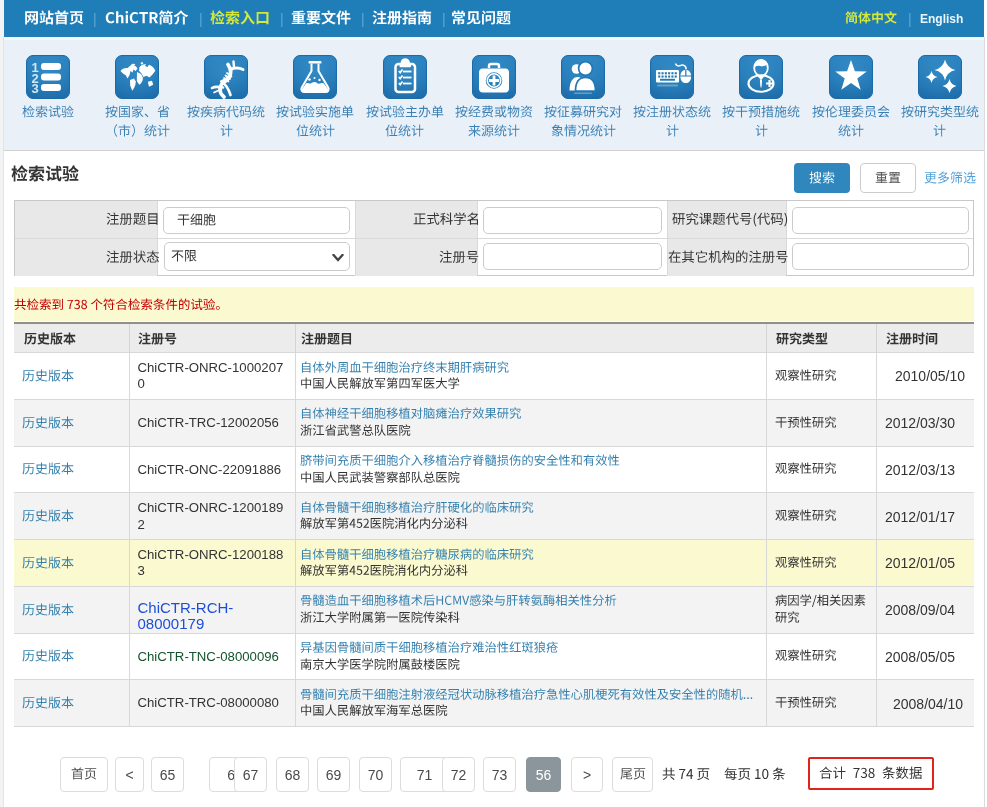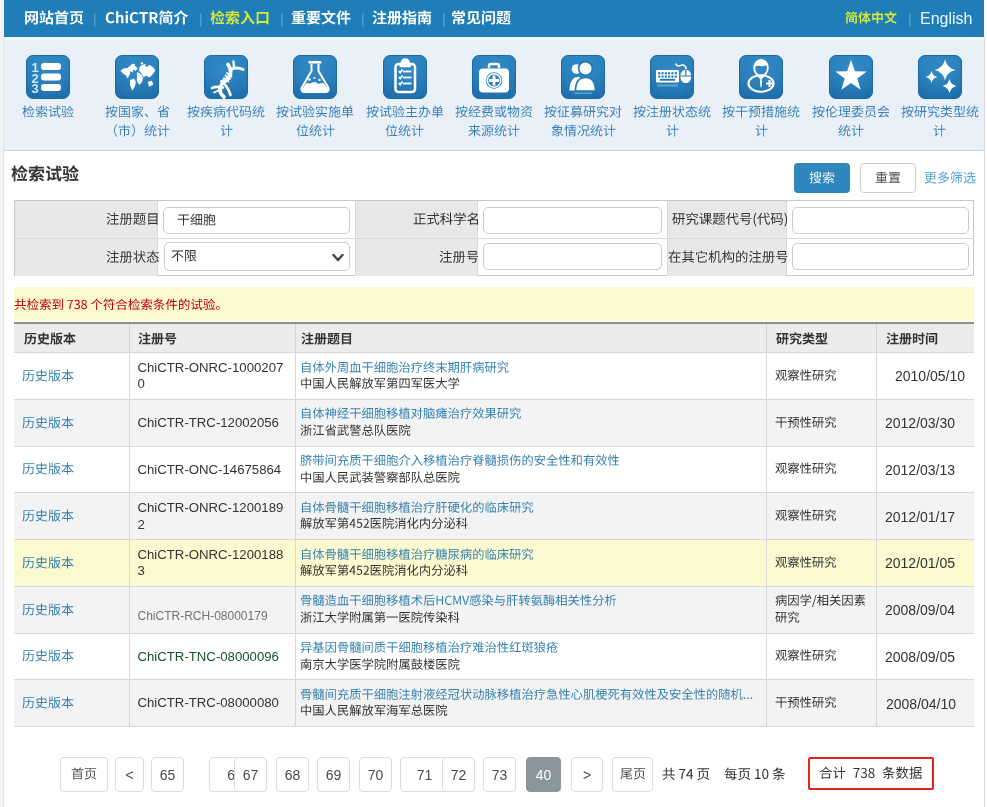--- a/index.html
+++ b/index.html
@@ -105,21 +105,21 @@
     <div class="navitem" style="left:845px">
       <svg class="t" width="52" height="15">
         <g transform="translate(0,11.44) scale(0.13,-0.13)" fill="#d6e93b">
           <use href="#gb7B80" x="0"></use>
           <use href="#gb4F53" x="100"></use>
           <use href="#gb4E2D" x="200"></use>
           <use href="#gb6587" x="300"></use>
         </g>
       </svg>
     </div>
-    <div class="navitem" style="left:920px;color:#eaf7fd;font-size:16px;font-weight:normal">English</div>
+    <div class="navitem" style="left:920px;color:#eaf7fd;font-size:12px;font-weight:bold">English</div>
     <div class="abs" style="left:4px;top:37px;width:980px;height:114px;background:#e9f0f7;border-top:3px solid #f2f9fd;border-bottom:1px solid #d2d2d2"></div>
     <div class="icongrp" style="left:2.8px">
       <svg width="44" height="44" viewBox="0 0 44 44">
         <rect x="0.5" y="0.5" width="43" height="43" rx="6.5" fill="url(#ig)" stroke="#1d6ba6" stroke-width="1"></rect>
         <rect x="1.5" y="1.5" width="41" height="41" rx="6" fill="url(#ih)"></rect>
         <text x="9" y="17" font-family="Liberation Sans,sans-serif" font-size="13" font-weight="bold" fill="#cde7f6" text-anchor="middle">1</text>
         <text x="9" y="27.5" font-family="Liberation Sans,sans-serif" font-size="13" font-weight="bold" fill="#cde7f6" text-anchor="middle">2</text>
         <text x="9" y="38" font-family="Liberation Sans,sans-serif" font-size="13" font-weight="bold" fill="#cde7f6" text-anchor="middle">3</text>
         <rect x="15" y="8" width="20" height="7" rx="3" fill="#ffffff"></rect>
         <rect x="15" y="18.5" width="20" height="7" rx="3" fill="#ffffff"></rect>
@@ -827,21 +827,21 @@
     <div class="abs" style="left:21.5px;top:462.4px">
       <svg class="t" width="52" height="15">
         <g transform="translate(0,11.44) scale(0.13,-0.13)" fill="#3380ae">
           <use href="#gr5386" x="0"></use>
           <use href="#gr53F2" x="100"></use>
           <use href="#gr7248" x="200"></use>
           <use href="#gr672C" x="300"></use>
         </g>
       </svg>
     </div>
-    <div class="abs" style="left:128.5px;top:446.5px;width:166.5px;height:46.8px;display:flex;flex-direction:column;justify-content:center;font-size:13.2px;color:#333;line-height:16.5px;padding-left:9px">ChiCTR-ONC-14675864</div>
+    <div class="abs" style="left:128.5px;top:446.5px;width:166.5px;height:46.8px;display:flex;flex-direction:column;justify-content:center;font-size:13.2px;color:#333;line-height:16.5px;padding-left:9px">ChiCTR-ONC-22091886</div>
     <div class="cell" style="left:295.0px;top:446.5px;width:471.0px;height:46.8px;padding-left:5px">
       <svg class="t" width="320" height="15">
         <g transform="translate(0,10.82) scale(0.12300000000000001,-0.12300000000000001)" fill="#3380ae">
           <use href="#gr8110" x="0"></use>
           <use href="#gr5E26" x="100"></use>
           <use href="#gr95F4" x="200"></use>
           <use href="#gr5145" x="300"></use>
           <use href="#gr8D28" x="400"></use>
           <use href="#gr5E72" x="500"></use>
           <use href="#gr7EC6" x="600"></use>
@@ -1051,21 +1051,21 @@
     <div class="abs" style="left:21.5px;top:602.6px">
       <svg class="t" width="52" height="15">
         <g transform="translate(0,11.44) scale(0.13,-0.13)" fill="#3380ae">
           <use href="#gr5386" x="0"></use>
           <use href="#gr53F2" x="100"></use>
           <use href="#gr7248" x="200"></use>
           <use href="#gr672C" x="300"></use>
         </g>
       </svg>
     </div>
-    <div class="abs" style="left:128.5px;top:586.8px;width:166.5px;height:59px;display:flex;flex-direction:column;justify-content:center;font-size:12px;color:#737373;line-height:16.5px;padding-left:9px">ChiCTR-RCH-08000179</div>
+    <div class="abs" style="left:128.5px;top:586.8px;width:166.5px;height:59px;display:flex;flex-direction:column;justify-content:center;font-size:15px;color:#1d4ed8;line-height:16.5px;padding-left:9px">ChiCTR-RCH-08000179</div>
     <div class="cell" style="left:295.0px;top:586.8px;width:471.0px;height:46.8px;padding-left:5px">
       <svg class="t" width="317" height="15">
         <g transform="translate(0,10.82) scale(0.12300000000000001,-0.12300000000000001)" fill="#3380ae">
           <use href="#gr9AA8" x="0"></use>
           <use href="#gr9AD3" x="100"></use>
           <use href="#gr9020" x="200"></use>
           <use href="#gr8840" x="300"></use>
           <use href="#gr5E72" x="400"></use>
           <use href="#gr7EC6" x="500"></use>
           <use href="#gr80DE" x="600"></use>
@@ -1197,21 +1197,21 @@
       <svg class="t" width="62" height="15">
         <g transform="translate(0,10.82) scale(0.12300000000000001,-0.12300000000000001)" fill="#333333">
           <use href="#gr89C2" x="0"></use>
           <use href="#gr5BDF" x="100"></use>
           <use href="#gr6027" x="200"></use>
           <use href="#gr7814" x="300"></use>
           <use href="#gr7A76" x="400"></use>
         </g>
       </svg>
     </div>
-    <div class="cell" style="left:876.0px;top:633.5px;width:98.0px;height:46.8px;padding-left:9px;font-size:14px;color:#333">2008/09/05</div>
+    <div class="cell" style="left:876.0px;top:633.5px;width:98.0px;height:46.8px;padding-left:9px;font-size:14px;color:#333">2008/05/05</div>
     <div class="abs" style="left:14px;top:680.2px;width:960px;height:46.8px;background:#f3f3f3;border-bottom:1px solid #d8d8d8"></div>
     <div class="abs" style="left:128.5px;top:680.2px;width:1px;height:46.8px;background:#d8d8d8"></div>
     <div class="abs" style="left:295.0px;top:680.2px;width:1px;height:46.8px;background:#d8d8d8"></div>
     <div class="abs" style="left:766.0px;top:680.2px;width:1px;height:46.8px;background:#d8d8d8"></div>
     <div class="abs" style="left:876.0px;top:680.2px;width:1px;height:46.8px;background:#d8d8d8"></div>
     <div class="abs" style="left:21.5px;top:696.1px">
       <svg class="t" width="52" height="15">
         <g transform="translate(0,11.44) scale(0.13,-0.13)" fill="#3380ae">
           <use href="#gr5386" x="0"></use>
           <use href="#gr53F2" x="100"></use>
@@ -1287,40 +1287,40 @@
       <svg class="t" width="62" height="15">
         <g transform="translate(0,10.82) scale(0.12300000000000001,-0.12300000000000001)" fill="#333333">
           <use href="#gr5E72" x="0"></use>
           <use href="#gr9884" x="100"></use>
           <use href="#gr6027" x="200"></use>
           <use href="#gr7814" x="300"></use>
           <use href="#gr7A76" x="400"></use>
         </g>
       </svg>
     </div>
-    <div class="cell" style="left:876.0px;top:680.2px;width:98.0px;height:46.8px;padding-left:10px;font-size:14px;color:#333">2008/04/10</div>
+    <div class="cell" style="left:876.0px;top:680.2px;width:98.0px;height:46.8px;padding-left:17px;font-size:14px;color:#333">2008/04/10</div>
     <div class="pgbtn" style="left:60px;width:48px">
       <svg class="t" width="26" height="15">
         <g transform="translate(0,11.44) scale(0.13,-0.13)" fill="#4a4a4a">
           <use href="#gr9996" x="0"></use>
           <use href="#gr9875" x="100"></use>
         </g>
       </svg>
     </div>
     <div class="pgbtn" style="left:115px;width:29px">&lt;</div>
     <div class="pgbtn" style="left:151px;width:33px">65</div>
     <div class="pgbtn" style="left:209px;width:52px">66</div>
     <div class="pgbtn" style="left:234px;width:33px">67</div>
     <div class="pgbtn" style="left:276px;width:33px">68</div>
     <div class="pgbtn" style="left:317px;width:33px">69</div>
     <div class="pgbtn" style="left:359px;width:33px">70</div>
     <div class="pgbtn" style="left:400px;width:49px">71</div>
     <div class="pgbtn" style="left:442px;width:33px">72</div>
     <div class="pgbtn" style="left:483px;width:33px">73</div>
-    <div class="pgbtn" style="left:526px;width:35px;background:#8b959c;border-color:#8b959c;color:#fff">40</div>
+    <div class="pgbtn" style="left:526px;width:35px;background:#8b959c;border-color:#8b959c;color:#fff">56</div>
     <div class="pgbtn" style="left:571px;width:32px">&gt;</div>
     <div class="pgbtn" style="left:612px;width:41px">
       <svg class="t" width="26" height="15">
         <g transform="translate(0,11.44) scale(0.13,-0.13)" fill="#4a4a4a">
           <use href="#gr5C3E" x="0"></use>
           <use href="#gr9875" x="100"></use>
         </g>
       </svg>
     </div>
     <div class="abs" style="left:662px;top:757px;height:35px;display:flex;align-items:center">

